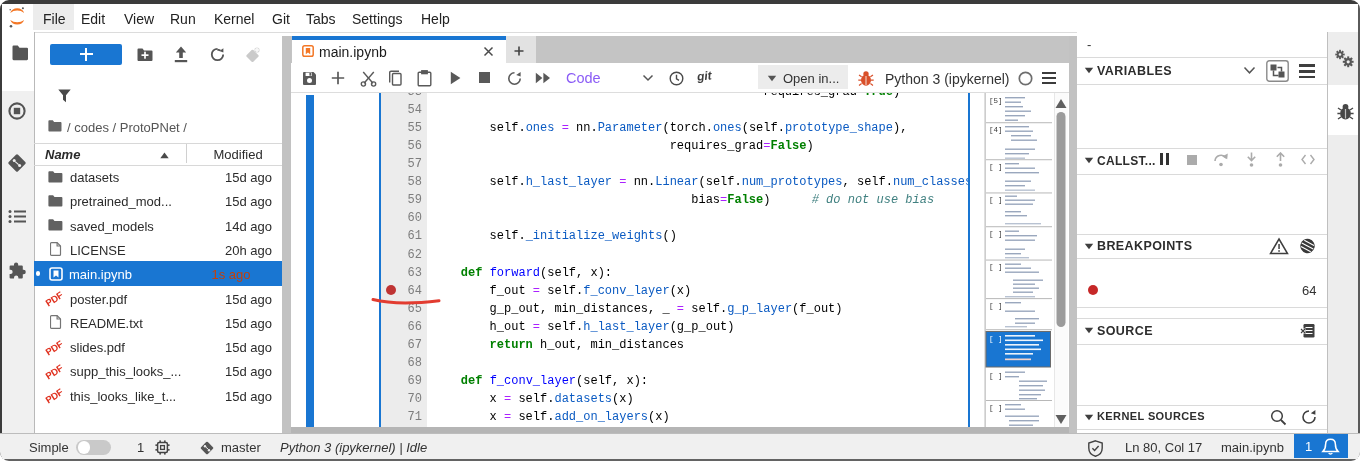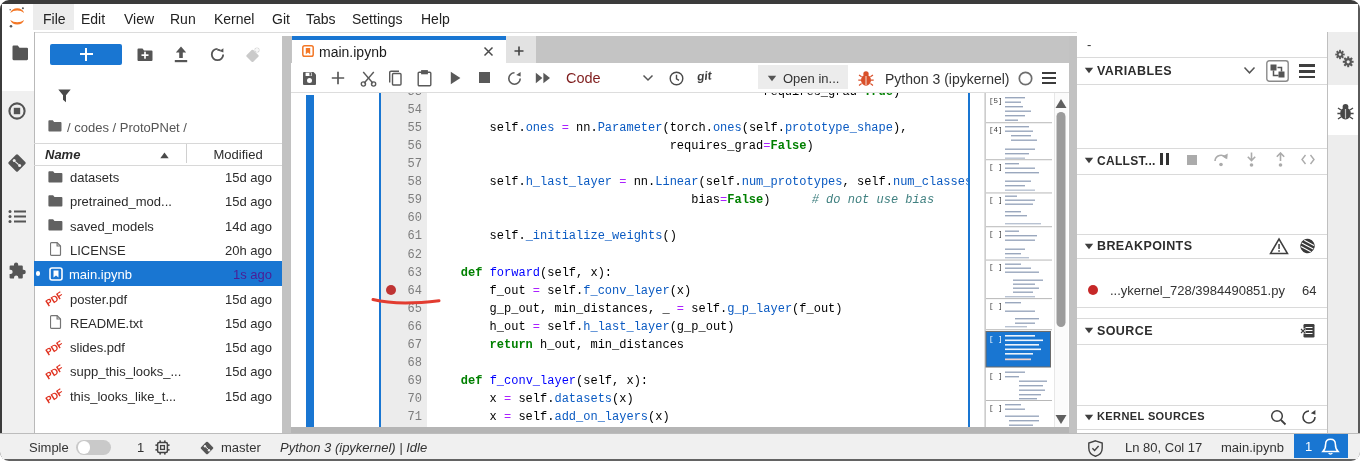--- a/index.html
+++ b/index.html
@@ -138,21 +138,21 @@
   <div class="abs t13" style="left:70px;top:242.9px;color:#2b2b2b;">LICENSE</div>
   <div class="abs t13" style="left:190px;top:242.9px;width:82px;text-align:right;color:#2b2b2b;">20h ago</div>
 
   <div class="abs" style="left:34px;top:261.4px;width:247.6px;height:24.25px;background:#1976d2;"></div>
   <div class="abs" style="left:35.8px;top:271.3px;width:4.6px;height:4.6px;border-radius:50%;background:#fff;"></div>
   <svg class="abs" style="left:48.5px;top:267px;" width="14" height="14" viewBox="0 0 14 14">
     <rect x="1" y="1" width="12" height="12" rx="2" fill="none" stroke="#fff" stroke-width="1.6"></rect>
     <path d="M4.5 3.5 h5 v7 l-2.5 -2 l-2.5 2 Z" fill="#fff"></path>
   </svg>
   <div class="abs t13" style="left:69px;top:267.2px;color:#fff;">main.ipynb</div>
-  <div class="abs t13" style="left:190px;top:267.2px;width:82px;text-align:right;color:#4c1d95;">1s ago</div>
+  <div class="abs t13" style="left:190px;top:267.2px;width:82px;text-align:center;color:#c2410c;">1s ago</div>
 
   <div class="abs" style="left:46px;top:292px;width:22px;height:16px;font-family:'Liberation Sans',sans-serif;font-weight:bold;font-size:9.5px;color:#e0301e;transform:rotate(-33deg);letter-spacing:-0.2px;">PDF</div>
   <div class="abs t13" style="left:70px;top:291.5px;color:#2b2b2b;">poster.pdf</div>
   <div class="abs t13" style="left:190px;top:291.5px;width:82px;text-align:right;color:#2b2b2b;">15d ago</div>
 
   <svg class="abs" style="left:50px;top:315px;" width="12" height="14" viewBox="0 0 12 14">
       <path d="M1.5 0.6 h5.6 l3.4 3.4 v8.4 a1 1 0 0 1 -1 1 h-8 a1 1 0 0 1 -1-1 v-10.8 a1 1 0 0 1 1-1 Z" fill="none" stroke="#757575" stroke-width="1.2"></path>
       <path d="M7.1 0.6 v3.4 h3.4" fill="none" stroke="#757575" stroke-width="1.2"></path>
     </svg>
   <div class="abs t13" style="left:70px;top:315.8px;color:#2b2b2b;">README.txt</div>
@@ -225,21 +225,21 @@
     </svg>
   <div class="abs" style="left:478.5px;top:72px;width:11px;height:11px;background:#595959;"></div>
   <svg class="abs" style="left:506.5px;top:70.5px;" width="15" height="15" viewBox="0 0 15 15">
     <path d="M 13.2 7.5 A 5.7 5.7 0 1 1 7.5 1.8" fill="none" stroke="#595959" stroke-width="1.6"></path>
     <path d="M 13.6 0.9 l 0 4.6 l -4.4 -1.5 Z" fill="#595959"></path>
   </svg>
   <svg class="abs" style="left:535px;top:72px;" width="16" height="12" viewBox="0 0 16 12">
     <path d="M0.8 0.8 L7.4 6 L0.8 11.2 Z" fill="#595959"></path>
       <path d="M8.4 0.8 L15 6 L8.4 11.2 Z" fill="#595959"></path>
   </svg>
-  <div class="abs" style="left:566px;top:70px;font-size:14.5px;color:#7f1d1d;white-space:pre;">Code</div>
+  <div class="abs" style="left:566px;top:70px;font-size:14.5px;color:#8b5cf6;white-space:pre;">Code</div>
   <svg class="abs" style="left:642px;top:73.5px;" width="12" height="8" viewBox="0 0 12 8">
       <path d="M1.5 1.5 L6 6 L10.5 1.5" fill="none" stroke="#555" stroke-width="1.5"></path>
     </svg>
   <svg class="abs" style="left:669px;top:70.5px;" width="15" height="15" viewBox="0 0 15 15">
     <circle cx="7.5" cy="7.5" r="6.3" fill="none" stroke="#4a4a4a" stroke-width="1.4"></circle>
     <path d="M7.5 3.8 V7.8 L10 9.3" fill="none" stroke="#4a4a4a" stroke-width="1.4"></path>
   </svg>
   <div class="abs" style="left:697px;top:69px;font-size:12px;font-weight:bold;color:#3c3c3c;transform:rotate(-6deg);font-style:italic;">git</div>
   <div class="abs" style="left:758px;top:65px;width:90px;height:24px;background:#ececec;"></div>
   <svg class="abs" style="left:767px;top:74.5px;" width="10" height="7" viewBox="0 0 10 7">
@@ -465,21 +465,20 @@
   <svg class="abs" style="left:1299px;top:238px;" width="17" height="16" viewBox="0 0 17 16">
     <circle cx="8.5" cy="8" r="7.2" fill="#383838" transform="rotate(-30 8.5 8)"></circle>
     <g stroke="#fff" stroke-width="1.1">
       <line x1="3" y1="4.5" x2="14" y2="4.5" transform="rotate(28 8.5 8)"></line>
       <line x1="2" y1="8" x2="15" y2="8" transform="rotate(28 8.5 8)"></line>
       <line x1="3" y1="11.5" x2="14" y2="11.5" transform="rotate(28 8.5 8)"></line>
     </g>
   </svg>
   <div class="abs" style="left:1077px;top:257.5px;width:250px;height:1px;background:#dadada;"></div>
   <div class="abs" style="left:1088px;top:284.5px;width:10px;height:10px;border-radius:50%;background:#c62828;"></div>
-  <div class="abs t13" style="left:1110px;top:283px;">...ykernel_728/3984490851.py</div>
   <div class="abs t13" style="left:1302px;top:283px;">64</div>
   <div class="abs" style="left:1077px;top:306.5px;width:250px;height:1px;background:#dadada;"></div>
 
   <div class="abs" style="left:1077px;top:317.5px;width:250px;height:1px;background:#dadada;"></div>
   <svg class="abs" style="left:1083.5px;top:327px;" width="10" height="7" viewBox="0 0 10 7">
       <path d="M0.8 0.8 h8.4 L5 6.2 Z" fill="#3f3f3f"></path>
     </svg>
   <div class="abs" style="left:1097px;top:323.5px;font-size:12.5px;font-weight:bold;letter-spacing:0.4px;color:#2d2d2d;">SOURCE</div>
   <svg class="abs" style="left:1300px;top:323px;" width="16" height="16" viewBox="0 0 16 16">
     <rect x="3.5" y="1" width="11" height="13.5" rx="1.2" fill="#3f3f3f"></rect>

